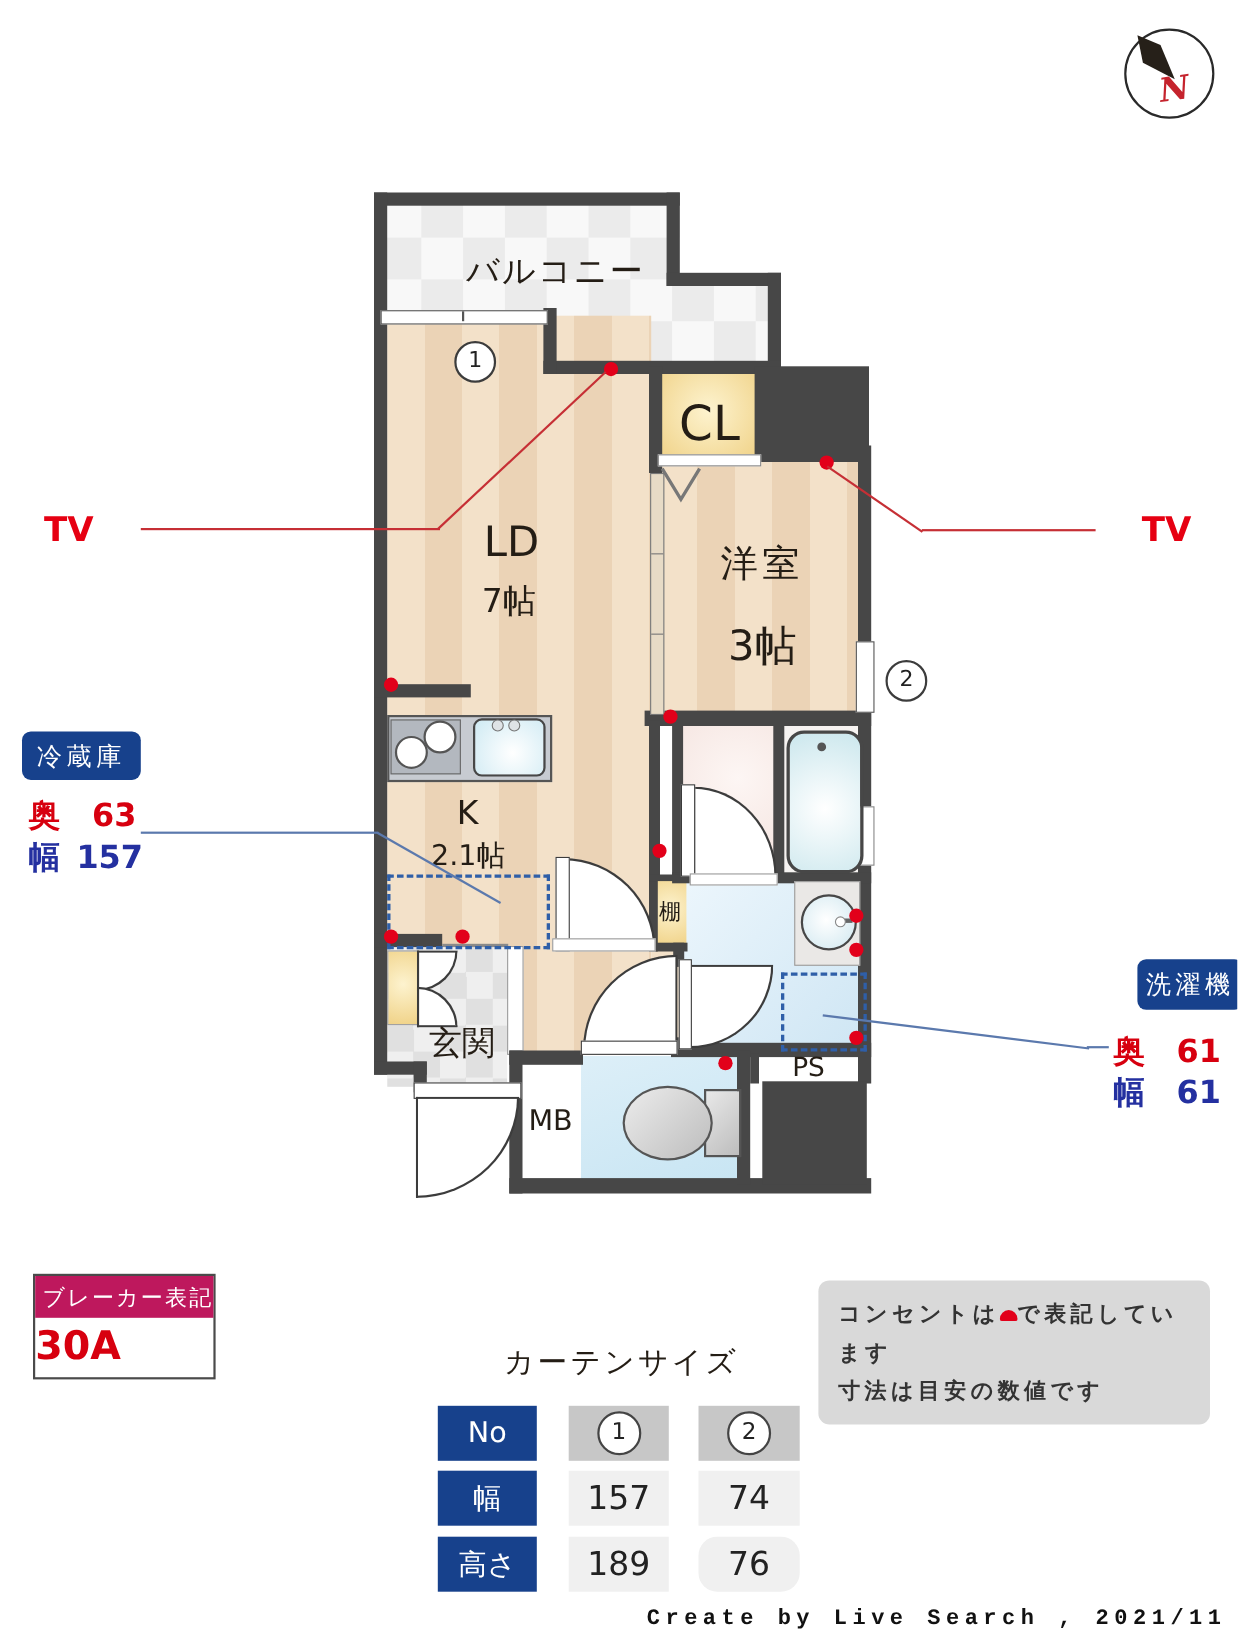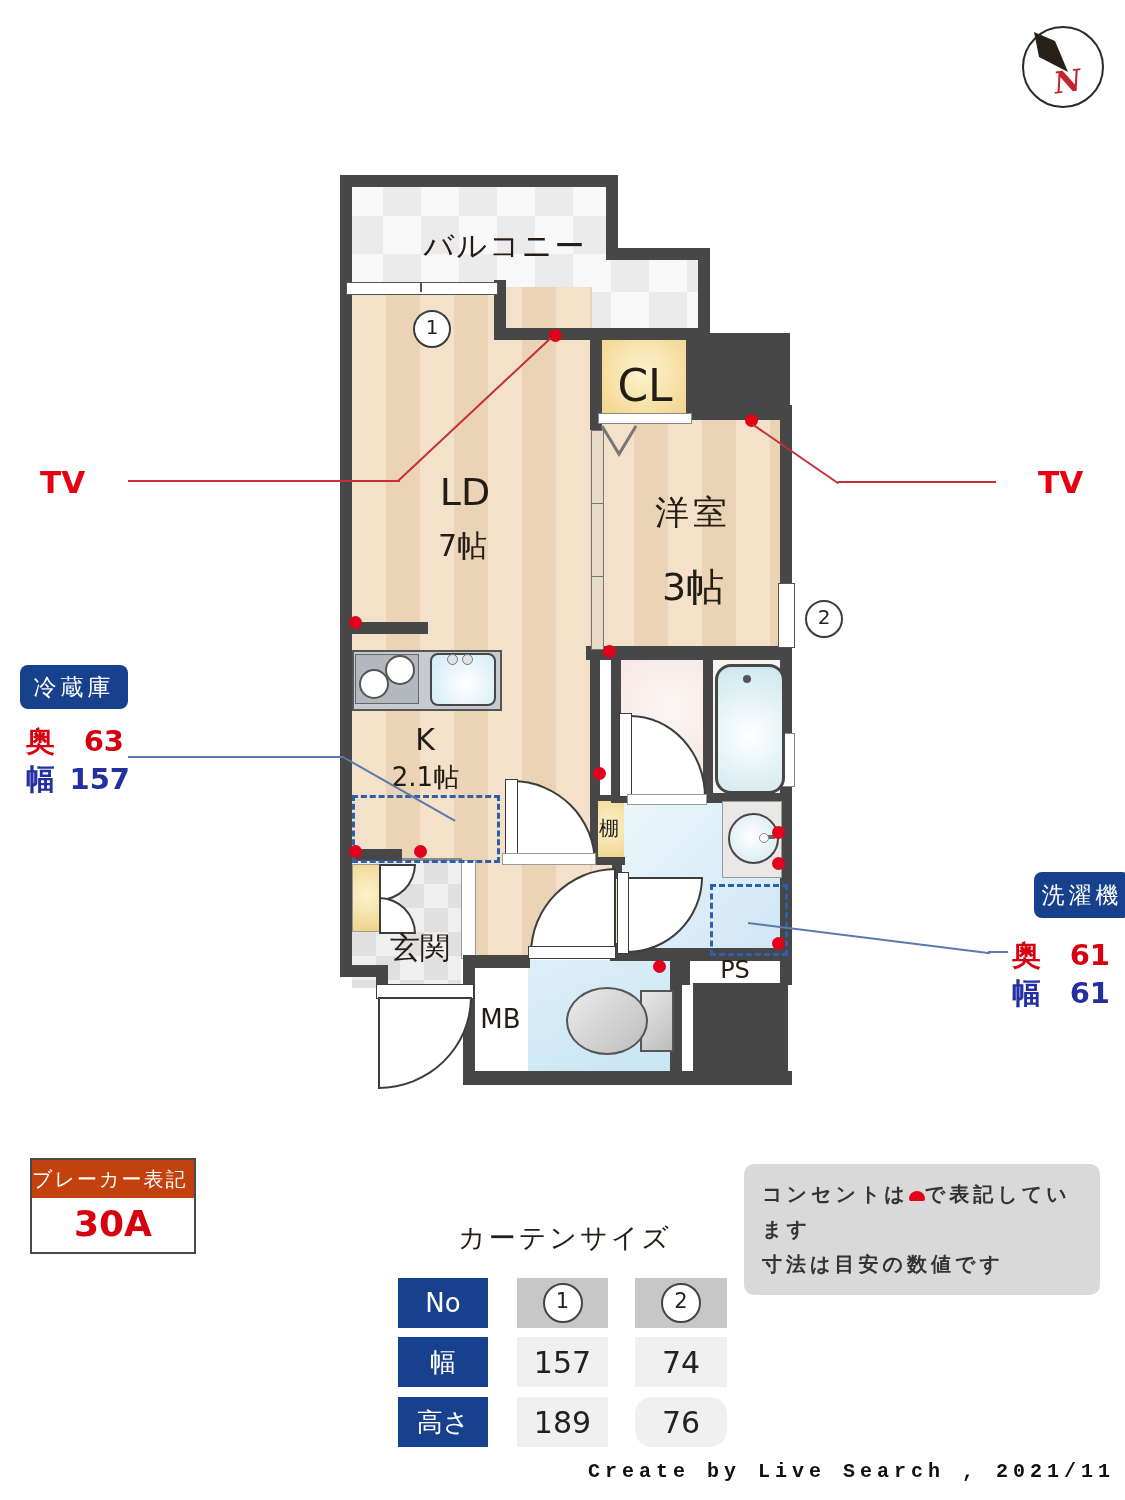--- a/index.html
+++ b/index.html
@@ -36,23 +36,23 @@
   .rm{position:absolute;text-align:center;color:#241d15;}
   .tv{position:absolute;color:#e60012;font-size:31px;font-weight:bold;}
   
   .badge{position:absolute;background:#17418c;color:#fff;border-radius:8px;
          display:flex;align-items:center;justify-content:center;font-size:23px;letter-spacing:4px;}
   .dim{position:absolute;display:flex;justify-content:space-between;align-items:baseline;
        font-weight:bold;font-size:29px;}
   .dim.red{color:#d7000f;} .dim.blue{color:#2430a0;}
   
   .brk{position:absolute;border:2px solid #4a4a4a;background:#fff;}
-  .brk-h{background:#c2410c;color:#fff;text-align:left;font-size:20px;letter-spacing:2px;
+  .brk-h{background:#be185d;color:#fff;text-align:right;font-size:20px;letter-spacing:2px;
          height:38px;line-height:38px;}
-  .brk-v{text-align:center;font-size:36px;font-weight:bold;color:#d7000f;line-height:52px;}
+  .brk-v{font-size:36px;font-weight:bold;color:#d7000f;line-height:52px;}
   
   .tcell{position:absolute;display:flex;align-items:center;justify-content:center;}
   .tblue{background:#17418c;color:#fff;font-size:26px;}
   .tgray{background:#c7c7c7;}
   .tdata{background:#f0f0f0;color:#222;font-size:30px;}
   .circle-sm{width:36px;height:36px;border-radius:50%;background:#fff;border:2px solid #444;
              text-align:center;line-height:33px;font-size:21px;color:#222;}
   
   .note{position:absolute;background:#d9d9d9;border-radius:10px;color:#333;
         font-size:20px;font-weight:bold;letter-spacing:4px;padding:13px 18px;line-height:35px;}

